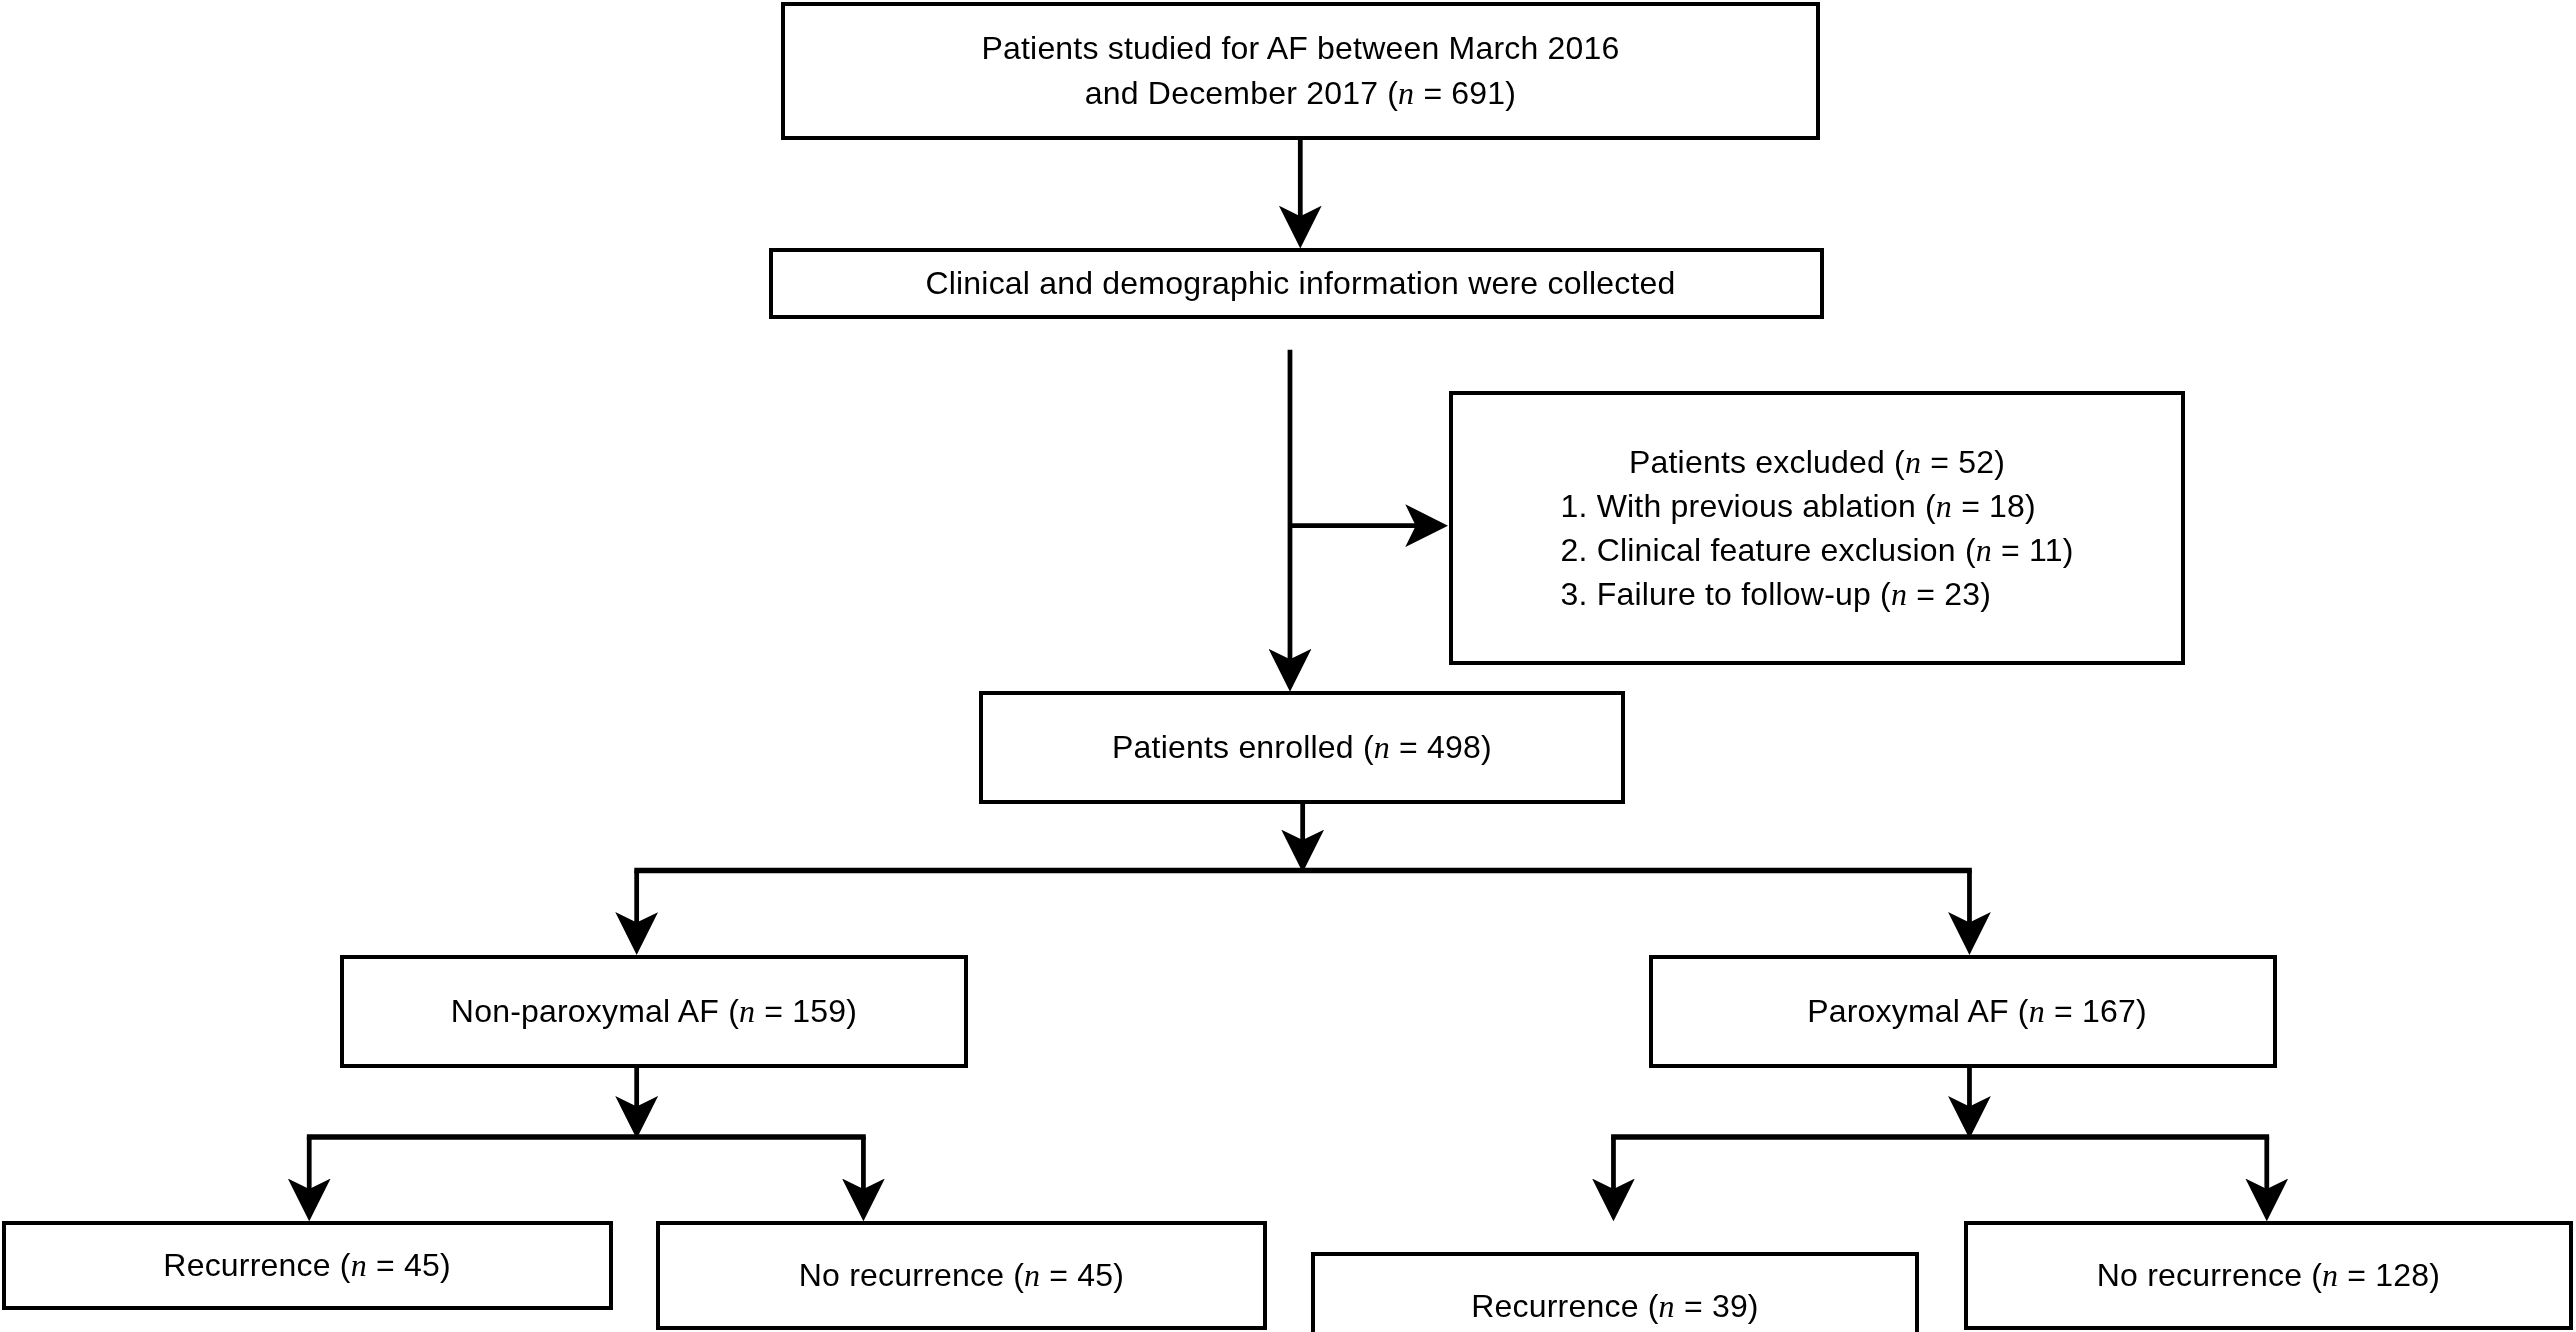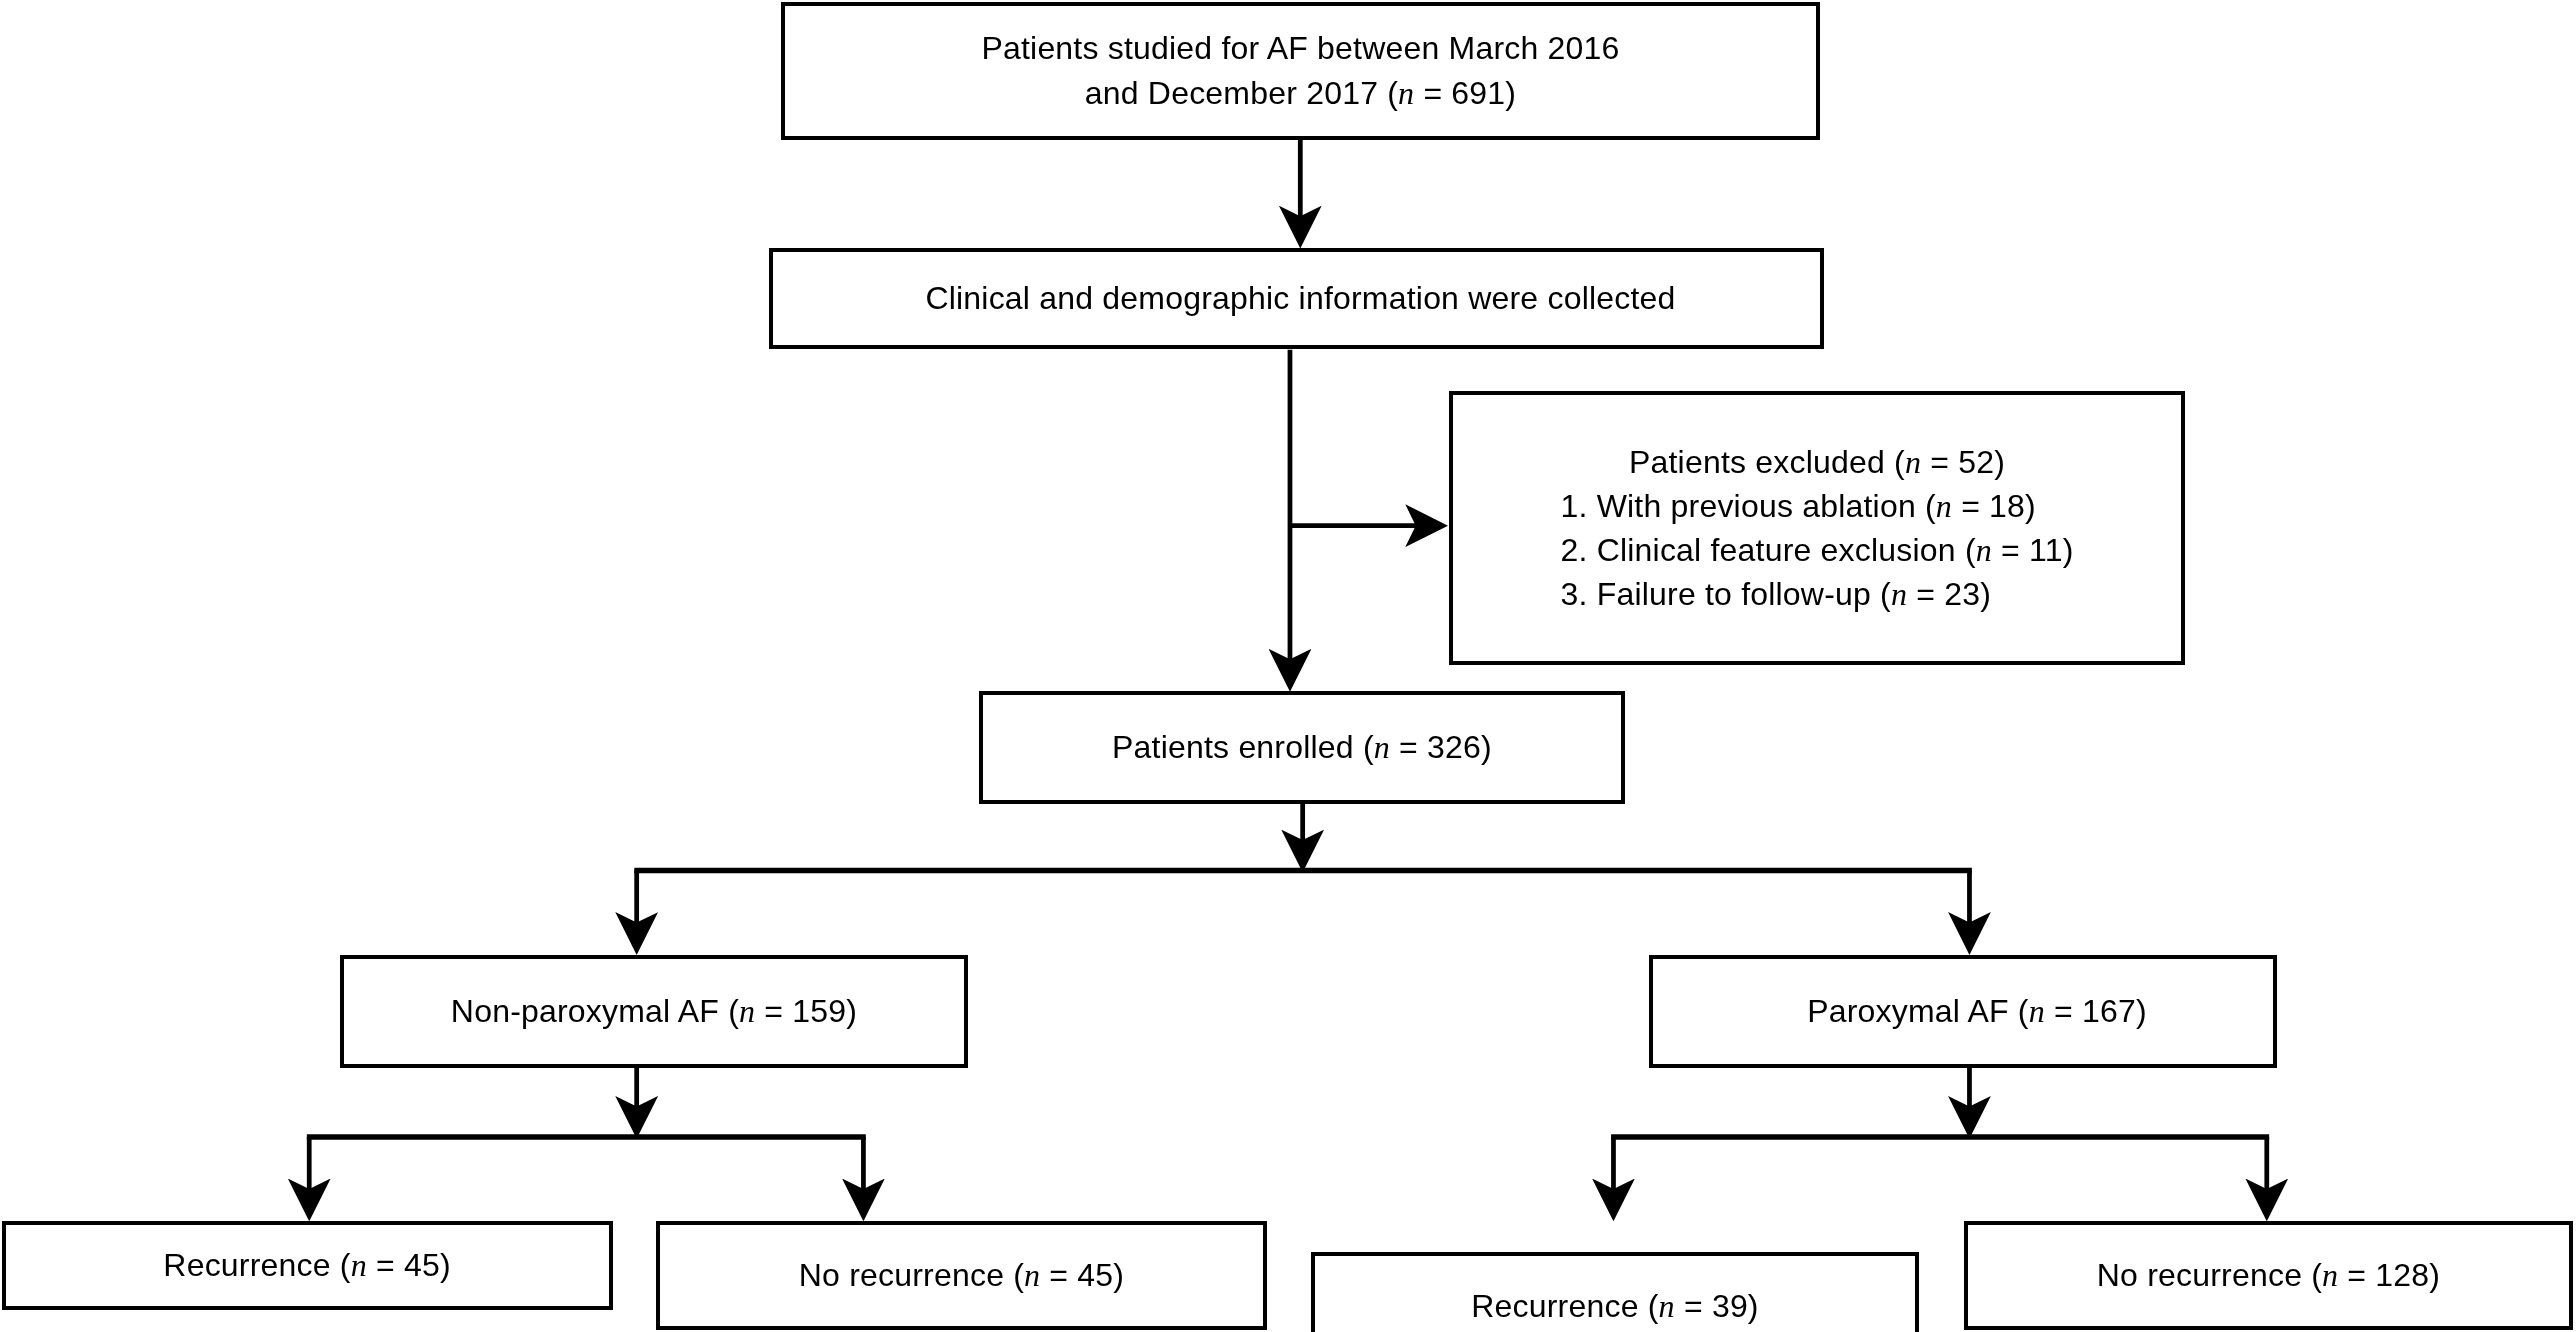--- a/index.html
+++ b/index.html
@@ -82,36 +82,36 @@
     <line x1="2859" y1="1434" x2="2859" y2="1532" stroke="#000000" stroke-width="6" marker-end="url(#ah)"></line>
   </svg>
 
   <div class="node" style="left:781px; top:1.6px; width:1039px; height:138px;">
     <span class="txt">
       <span>Patients studied for AF between March 2016</span><br>
       <span>and December 2017 (</span><em class="n">n</em><span> = 691)</span>
     </span>
   </div>
 
-  <div class="node" style="left:769px; top:248px; width:1055px; height:101px;padding-left:8px;">
+  <div class="node" style="left:769px; top:248px; width:1055px; height:71px;padding-left:8px;">
     <span class="txt">Clinical and demographic information were collected</span>
   </div>
 
   <div class="node exclusions" style="left:1449px; top:391px; width:736px; height:274px;">
     <span class="txt">
       <span class="hdr"><span>Patients excluded (</span><em class="n">n</em><span> = 52)</span></span>
       <span class="li"><span>1. With previous ablation (</span><em class="n">n</em><span> = 18)</span></span>
       <span class="li"><span>2. Clinical feature exclusion (</span><em class="n">n</em><span> = 11)</span></span>
       <span class="li"><span>3. Failure to follow-up (</span><em class="n">n</em><span> = 23)</span></span>
     </span>
   </div>
 
   <div class="node" style="left:979px; top:691px; width:646px; height:113px;">
     <span class="txt">
-      <span>Patients enrolled (</span><em class="n">n</em><span> = 326)</span>
+      <span>Patients enrolled (</span><em class="n">n</em><span> = 498)</span>
     </span>
   </div>
 
   <div class="node" style="left:323px; top:955px; width:628px; height:113px;margin-left:17px;">
     <span class="txt">
       <span>Non-paroxymal AF (</span><em class="n">n</em><span> = 159)</span>
     </span>
   </div>
 
   <div class="node" style="left:1649px; top:955px; width:628px; height:113px;padding-left:28px;">

